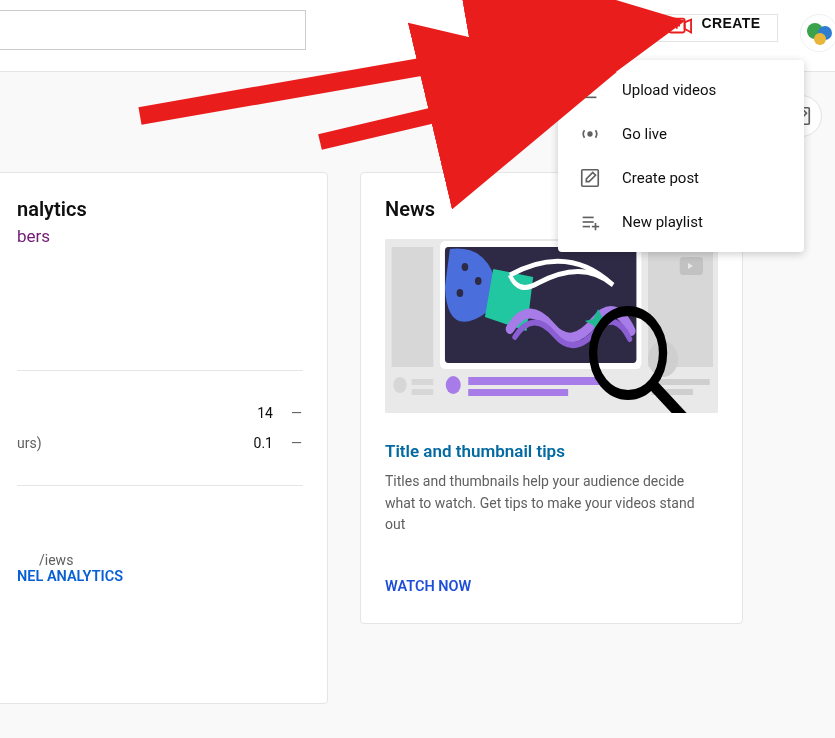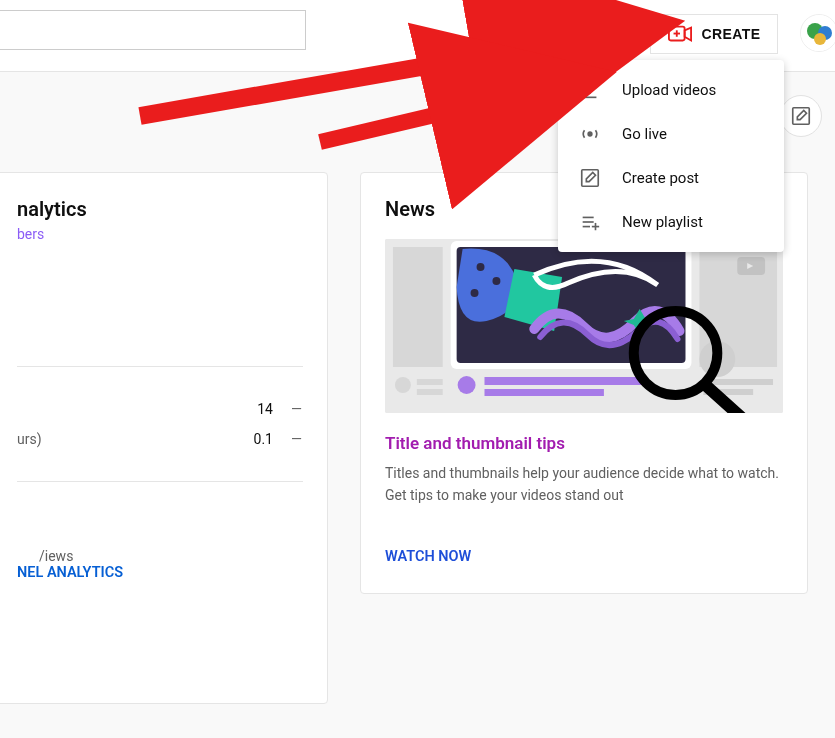--- a/index.html
+++ b/index.html
@@ -3,53 +3,53 @@
   <meta charset="utf-8">
   <style>
     * { box-sizing: border-box; margin: 0; padding: 0; }
     html, body { width: 835px; height: 738px; overflow: hidden; }
     body { font-family: Roboto, Arial, sans-serif; background: #f9f9f9; position: relative; }
 
     
     .topbar { position: absolute; top: 0; left: 0; right: 0; height: 72px; background: #fff; border-bottom: 1px solid #e5e5e5; }
     .search-box { position: absolute; top: 10px; left: -8px; width: 314px; height: 40px; background: #fff; border: 1px solid #ccc; }
     .top-icon-btn { position: absolute; top: 22px; left: 560px; width: 24px; height: 24px; display:flex; align-items:center; justify-content:center; }
-    .create-btn { position: absolute; top: 14px; left: 650px; width: 128px; height: 40px; display:flex; align-items:center; justify-content:center; gap:10px; background:#fff; border:1px solid #e3e3e3; cursor:pointer; }
+    .create-btn { position: absolute; top: 14px; left: 650px; width: 128px; height: 28px; display:flex; align-items:flex-start; justify-content:center; gap:10px; background:#fff; border:1px solid #e3e3e3; cursor:pointer; }
     .create-btn .txt { font-size:14px; font-weight:600; letter-spacing:0.4px; color:#0f0f0f; }
     .avatar { position:absolute; top:14px; left:800px; width:38px; height:38px; border-radius:50%; overflow:hidden; background:#fff; border:1px solid #eee; }
 
     
     .edit-circle { position:absolute; top:95px; left:780px; width:42px; height:42px; border-radius:50%; background:#fff; border:1px solid #e2e2e2; display:flex; align-items:center; justify-content:center; cursor:pointer; }
 
     
-    .dropdown { position:absolute; top:60px; left:558px; width:226px; background:#fff; border-radius:4px; box-shadow:0 2px 8px rgba(0,0,0,0.2); padding:8px 0; z-index:50; }
+    .dropdown { position:absolute; top:60px; left:558px; width:246px; background:#fff; border-radius:4px; box-shadow:0 2px 8px rgba(0,0,0,0.2); padding:8px 0; z-index:50; }
     .dd-item { display:flex; align-items:center; gap:20px; padding:10px 20px; cursor:pointer; }
     .dd-item .dd-icon { width:24px; height:24px; display:flex; align-items:center; justify-content:center; flex-shrink:0; }
     .dd-item .dd-label { font-size:15px; color:#0f0f0f; }
 
     
     .arrow { position:absolute; z-index:60; pointer-events:none; }
 
     
     .card-analytics { position:absolute; top:172px; left:-8px; width:336px; height:532px; background:#fff; border:1px solid #e5e5e5; border-radius:4px; padding:24px 24px; overflow:hidden; }
     .card-analytics h2 { font-size:20px; font-weight:600; color:#0f0f0f; margin-bottom:5px; }
-    .card-analytics .sub { font-size:14px; color:#8b5cf6; }
+    .card-analytics .sub { font-size:17px; color:#701a75; }
     .card-analytics .divider { border-top:1px solid #e5e5e5; margin:36px 0 0 0; }
     .stat-row { display:flex; align-items:center; justify-content:center; gap:18px; font-size:14px; color:#0f0f0f; margin-top:34px; }
     .stat-row .label { margin-right:auto; color:#606060; }
     .stat-row .val { width:36px; text-align:right; }
     .stat-row .dash { color:#606060; width:12px; }
     .card-analytics .top-views { margin-top:66px; font-size:14px; color:#606060;margin-left:22px; }
     .card-analytics .cta { font-size:14.5px; font-weight:600; color:#065fd4; cursor:pointer; }
 
     
-    .card-news { position:absolute; top:172px; left:360px; width:448px; background:#fff; border:1px solid #e5e5e5; border-radius:4px; padding:24px 24px 28px; }
+    .card-news { position:absolute; top:172px; left:360px; width:383px; background:#fff; border:1px solid #e5e5e5; border-radius:4px; padding:24px 24px 28px; }
     .card-news h2 { font-size:20px; font-weight:600; color:#0f0f0f; margin-bottom:18px; }
     .news-illus { width:100%; height:174px; background:#e9e9e9; border-radius:2px; position:relative; overflow:hidden; }
-    .news-title { font-size:17px; font-weight:600; color:#a21caf; margin-top:20px; }
+    .news-title { font-size:17px; font-weight:600; color:#0369a1; margin-top:28px; }
     .news-body { font-size:14px; color:#606060; margin-top:10px; line-height:1.55; }
     .news-cta { margin-top:42px; font-size:14.5px; font-weight:600; color:#1d4ed8; cursor:pointer; }
   </style>
 </head>
 <body>
 
 <div class="topbar">
   <input class="search-box" type="text" placeholder="" style="">
 
   <div class="top-icon-btn">

